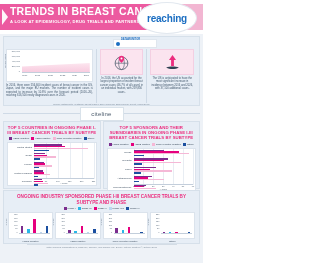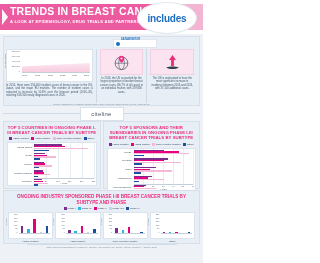--- a/index.html
+++ b/index.html
@@ -161,21 +161,21 @@
 
 <div class="page">
 
   <div class="header">
     <div class="hdr-band"></div>
     <div class="hdr-pinkbar"></div>
     <div class="hdr-chev"></div>
     <div class="hdr-title">TRENDS IN BREAST CANCER</div>
     <div class="hdr-sub">A LOOK AT EPIDEMIOLOGY, DRUG TRIALS AND PARTNERSHIP DEALS</div>
     <div class="logo-circle">
-      <span class="logo-text">includes</span>
+      <span class="logo-text">reaching</span>
     </div>
   </div>
 
   <div class="epi">
 
     <div class="dm-logo">
       <span class="dm-dot"></span>
       <span>
         <span class="dm-txt">DATAMONITOR</span><br>
         <span class="dm-txt">HEALTHCARE</span>

